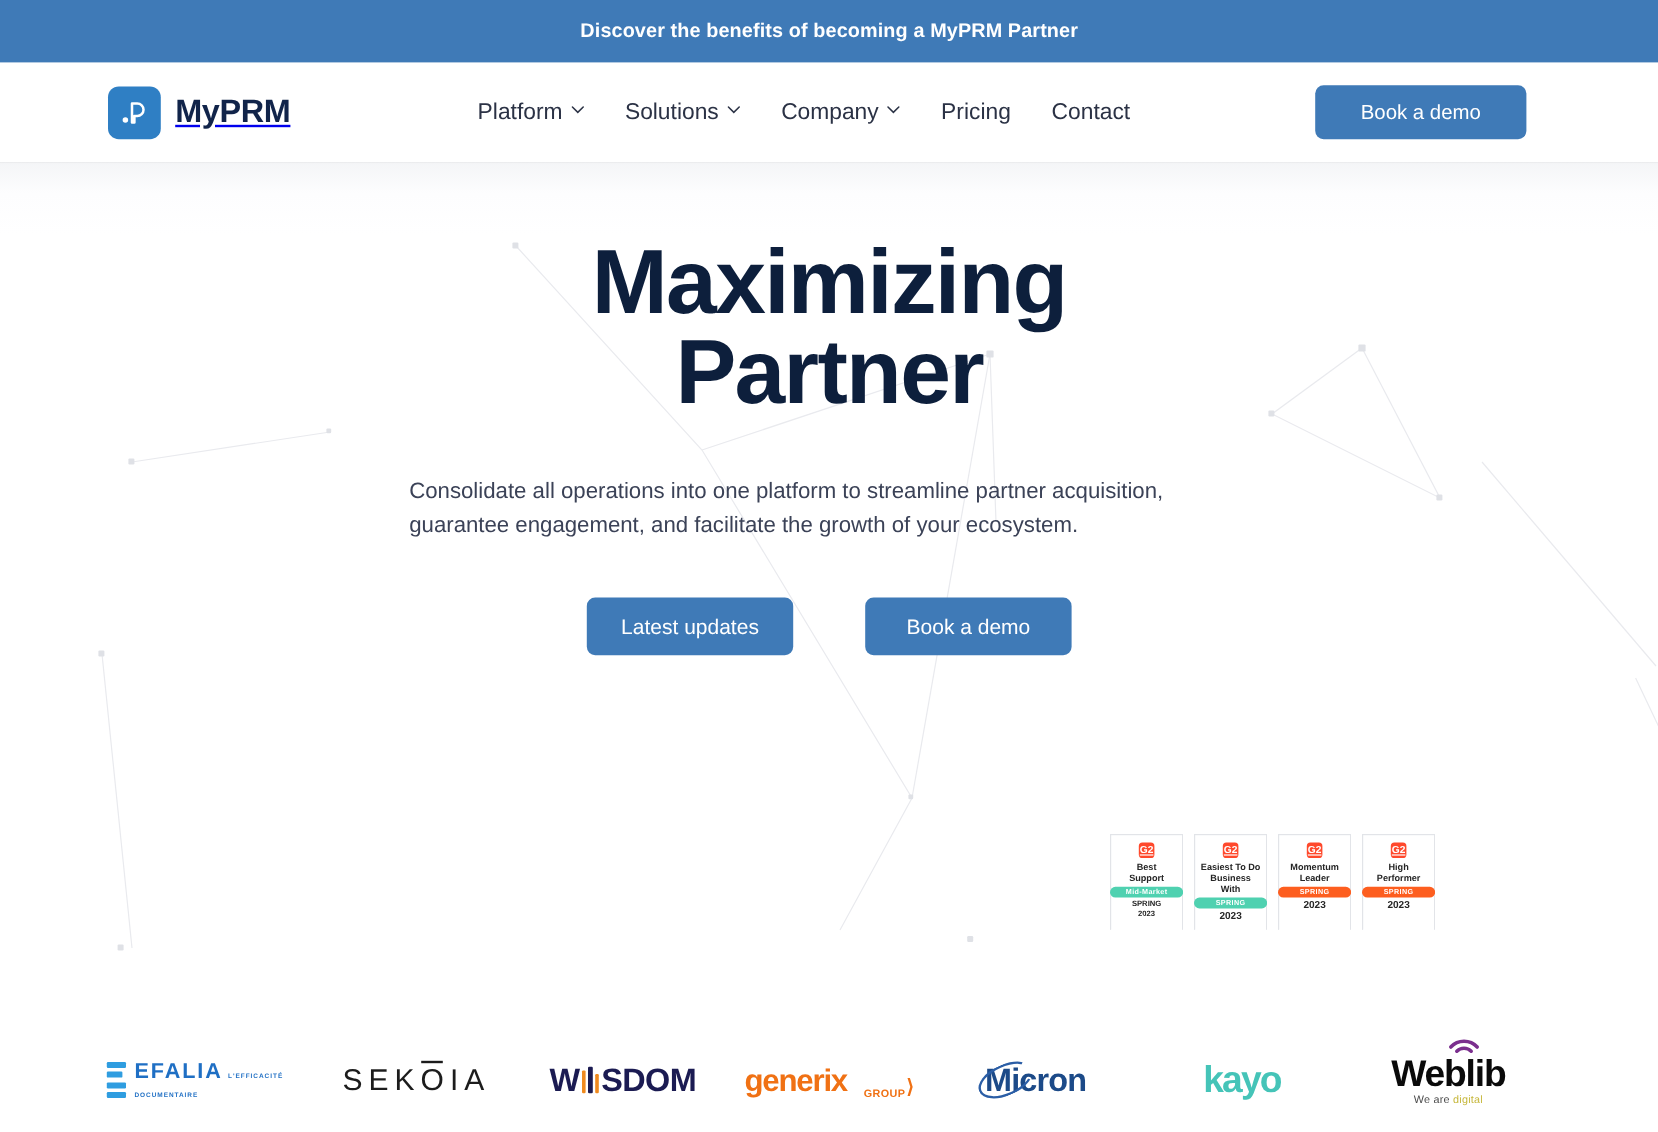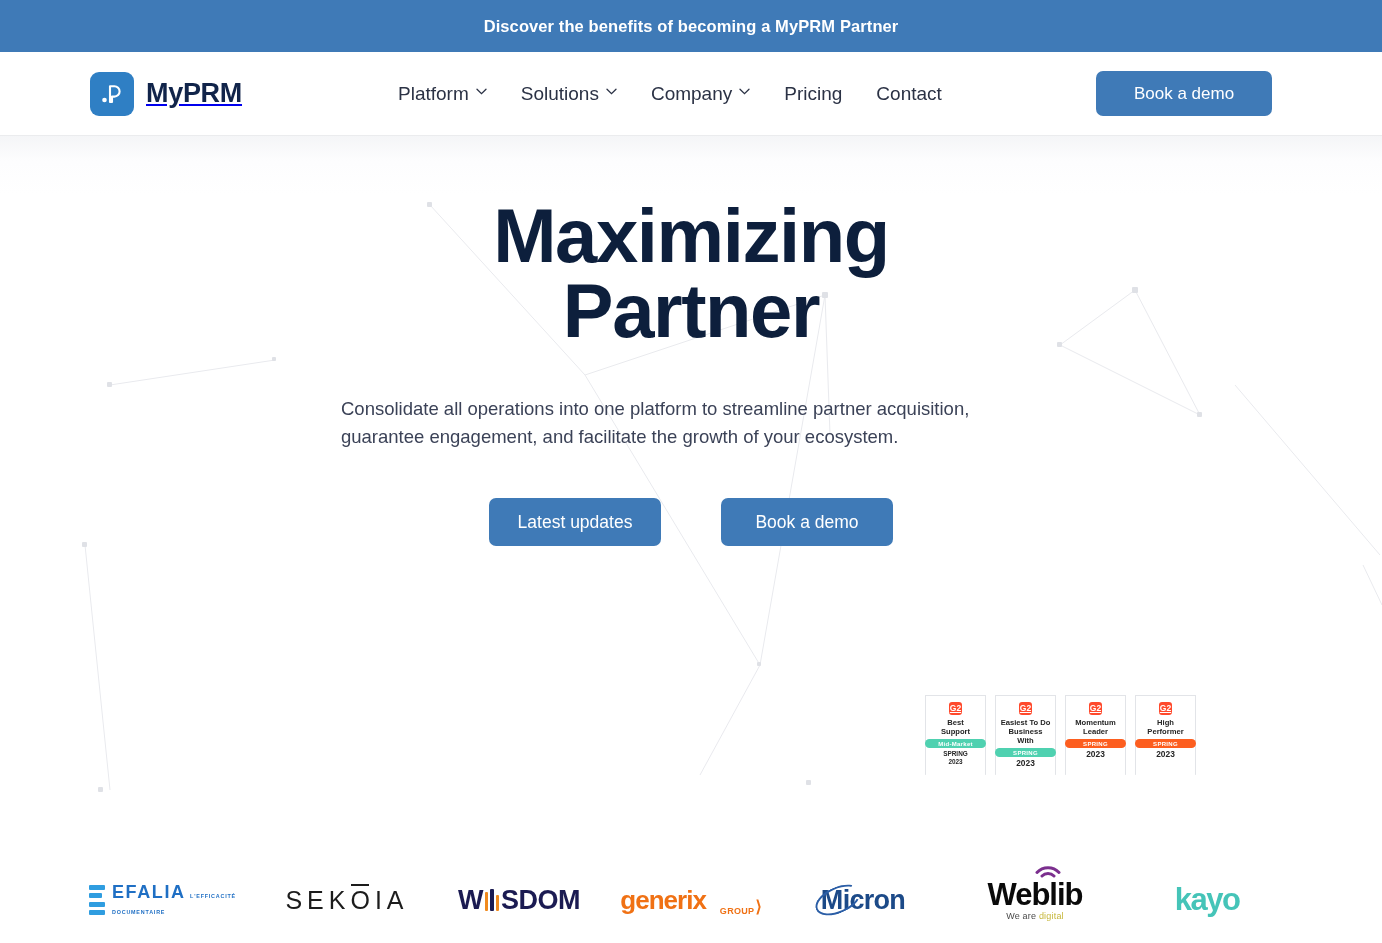--- a/index.html
+++ b/index.html
@@ -396,32 +396,32 @@
       </div>
 
       <div class="logo-slot">
         <div class="micron">
           <span class="micron-ring"></span>
           <span class="micron-txt">Micron</span>
         </div>
       </div>
 
       <div class="logo-slot">
+        <div class="kayo">kayo</div>
+      </div>
+
+      <div class="logo-slot">
         <div class="weblib">
           <svg class="weblib-wifi" viewBox="0 0 26 16">
             <path d="M2 10.5a15 15 0 0 1 22 0" fill="none" stroke="#7b2f8e" stroke-width="3" stroke-linecap="round"></path>
             <path d="M7 14a8.5 8.5 0 0 1 12 0" fill="none" stroke="#7b2f8e" stroke-width="3" stroke-linecap="round"></path>
           </svg>
           <div class="weblib-main">Weblib</div>
           <div class="weblib-sub">
             We are <em>digital</em>
           </div>
         </div>
       </div>
 
-      <div class="logo-slot">
-        <div class="kayo">kayo</div>
-      </div>
-
     </div>
 
   </section>
 </div>
 
 </body></html>

